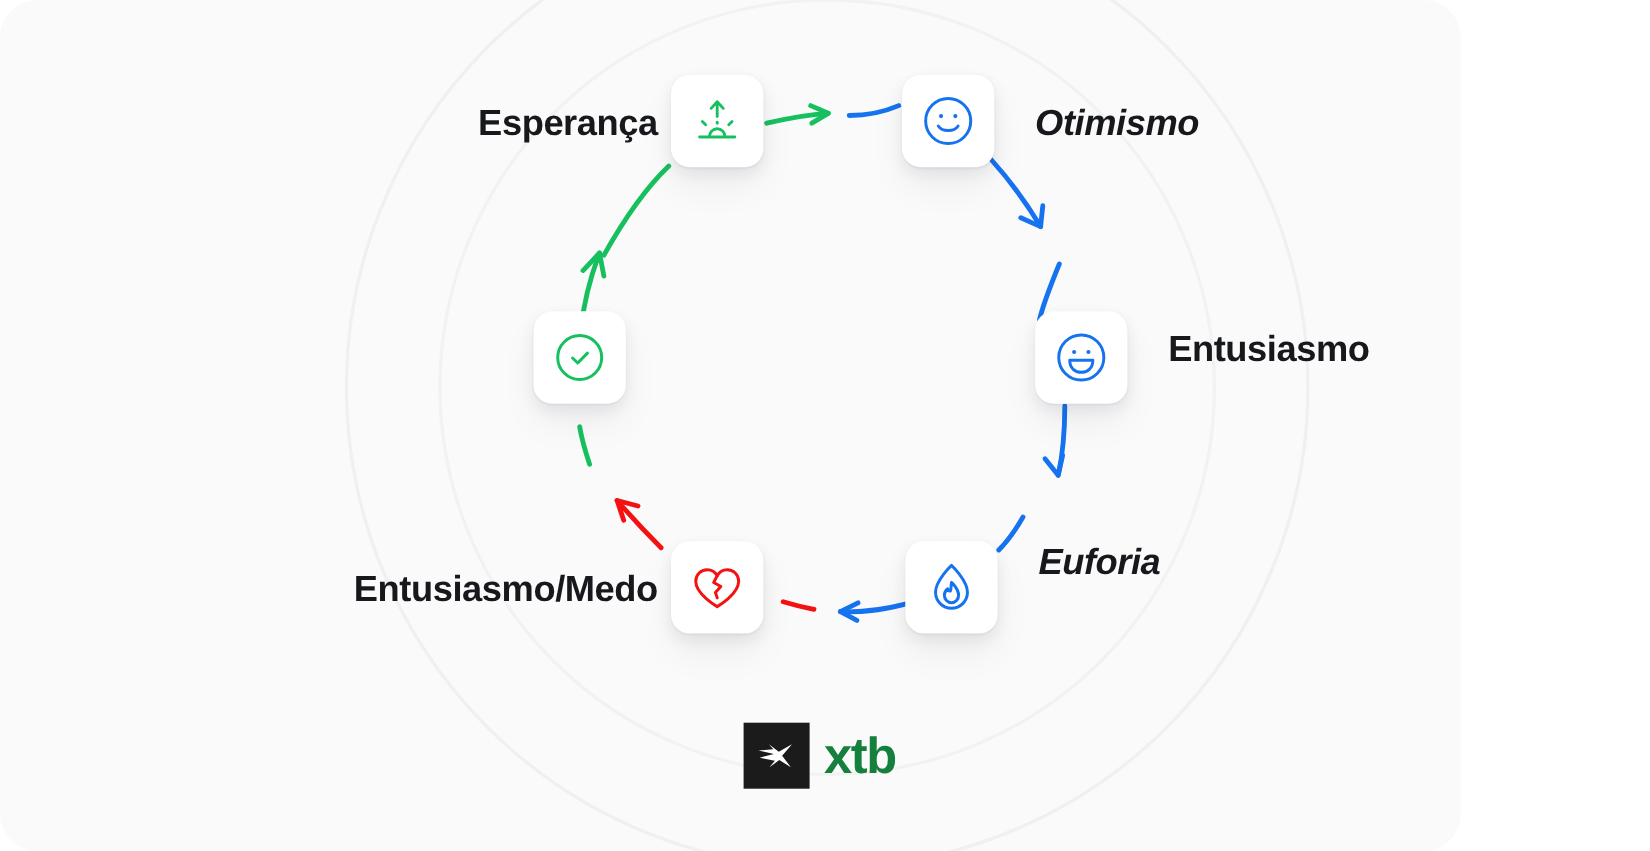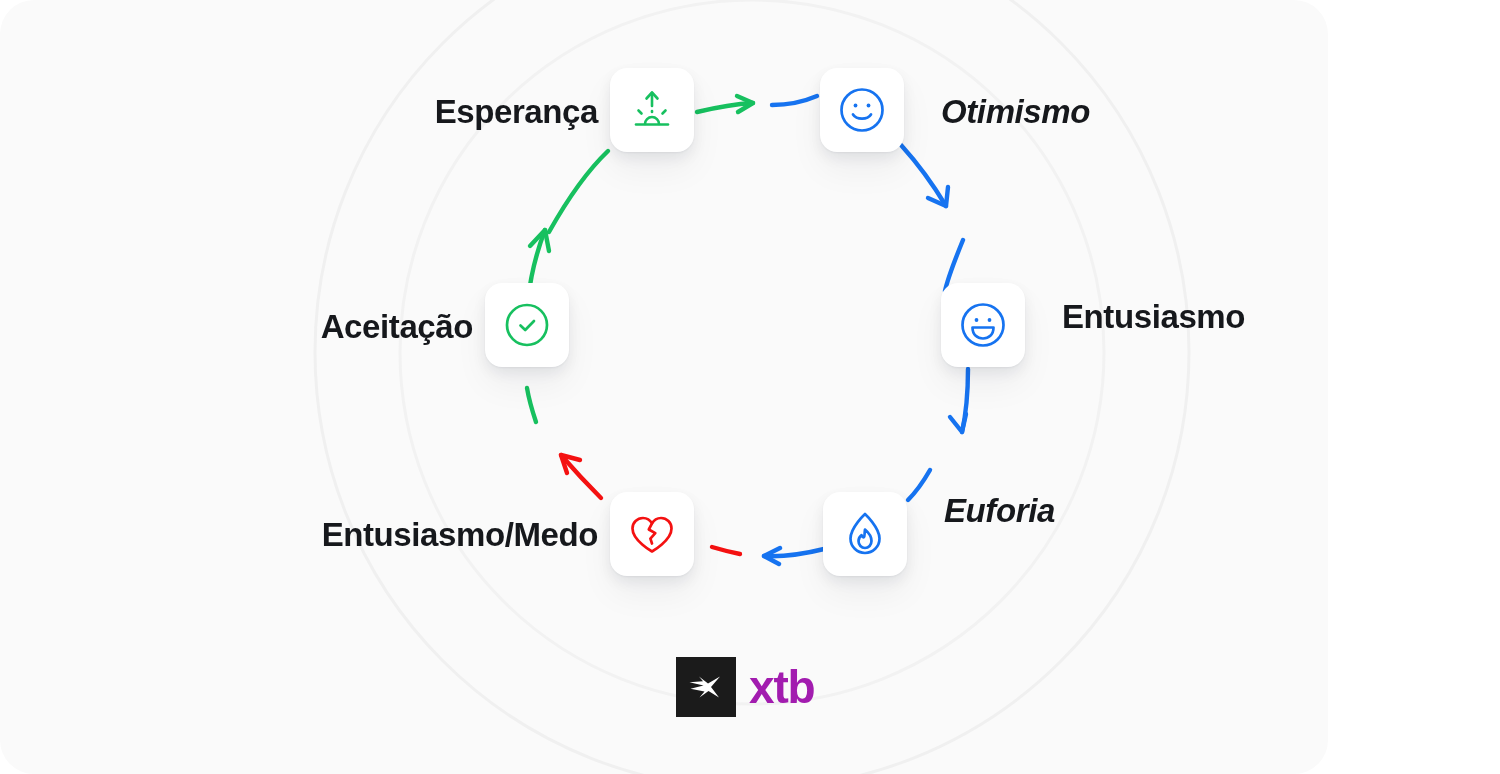--- a/index.html
+++ b/index.html
@@ -77,21 +77,21 @@
     height: 60px;
     background: #1b1b1b;
     display: flex;
     align-items: center;
     justify-content: center;
     flex: 0 0 auto;
   }
   .brand-word {
     font-size: 46px;
     font-weight: 700;
-    color: #a21caf;
+    color: #15803d;
     letter-spacing: -1.2px;
     line-height: 1;
   }
 </style>
 </head>
 <body>
 
 <div class="canvas">
 
   <svg class="bg-svg" viewBox="0 0 1500 774" xmlns="http://www.w3.org/2000/svg">
@@ -203,21 +203,20 @@
   <div class="label left" style="left:234px; top:518px; width:364px;">Entusiasmo/Medo</div>
 
   <div class="node" style="left:485px; top:283px;">
     <span>
       <svg width="52" height="52" viewBox="0 0 52 52" fill="none" stroke="#17c05f" stroke-width="2.7" stroke-linecap="round" stroke-linejoin="round">
         <circle cx="26" cy="26" r="20"></circle>
         <path d="M19.5 26.5 L 24.2 31 L 33 22"></path>
       </svg>
     </span>
   </div>
-  <div class="label left" style="left:208px; top:310px; width:265px;">Aceitação</div>
 
   <div class="brand">
     <span class="brand-mark">
       <svg width="46" height="46" viewBox="0 0 46 46" fill="#ffffff">
         <path d="M6.5 18.2 L 20.5 21.5 L 7.5 24.8 L 21.5 27.5
                  L 16.5 33.5 L 25.5 27.0 L 36.0 33.5 L 28.0 23.0
                  L 37.0 12.5 L 25.0 19.5 L 16.0 12.5 L 20.0 17.2 Z"></path>
       </svg>
     </span>
     <span class="brand-word">xtb</span>

